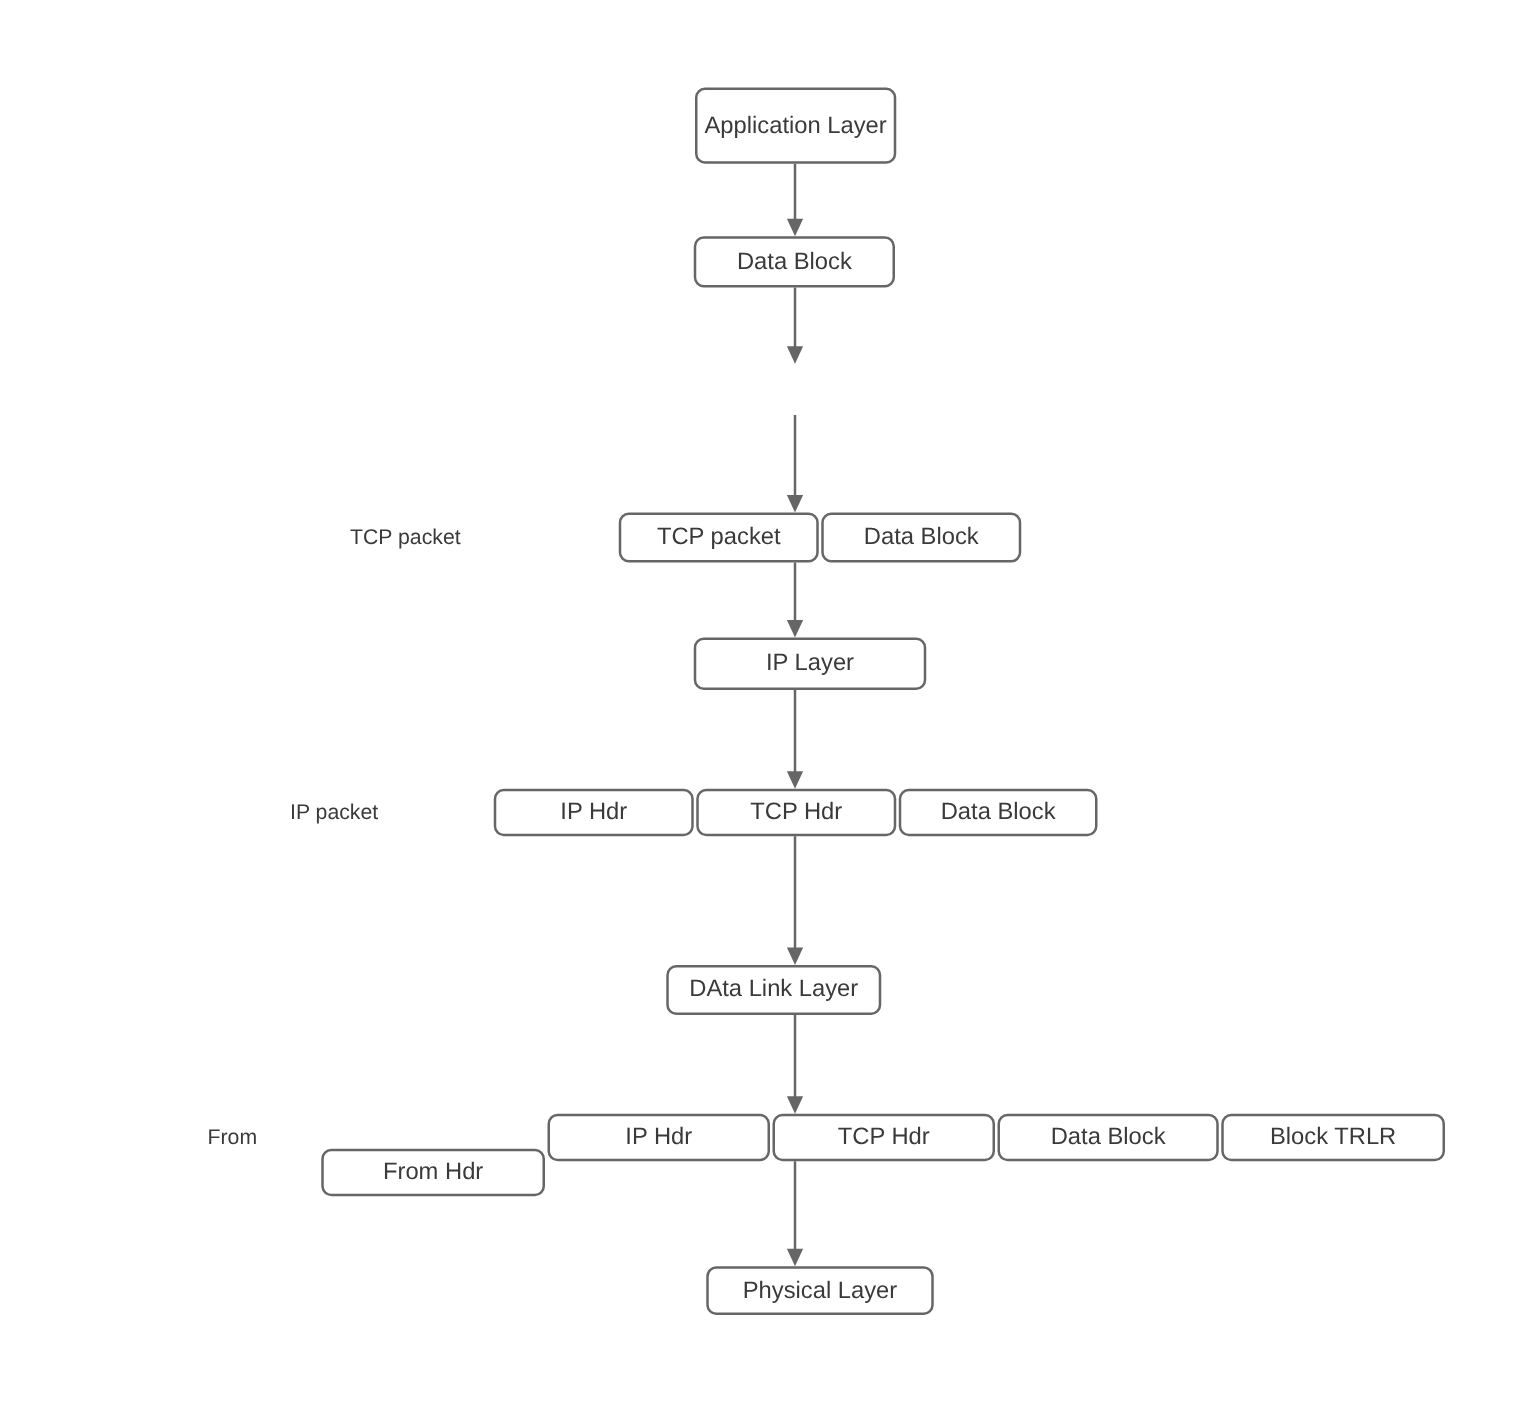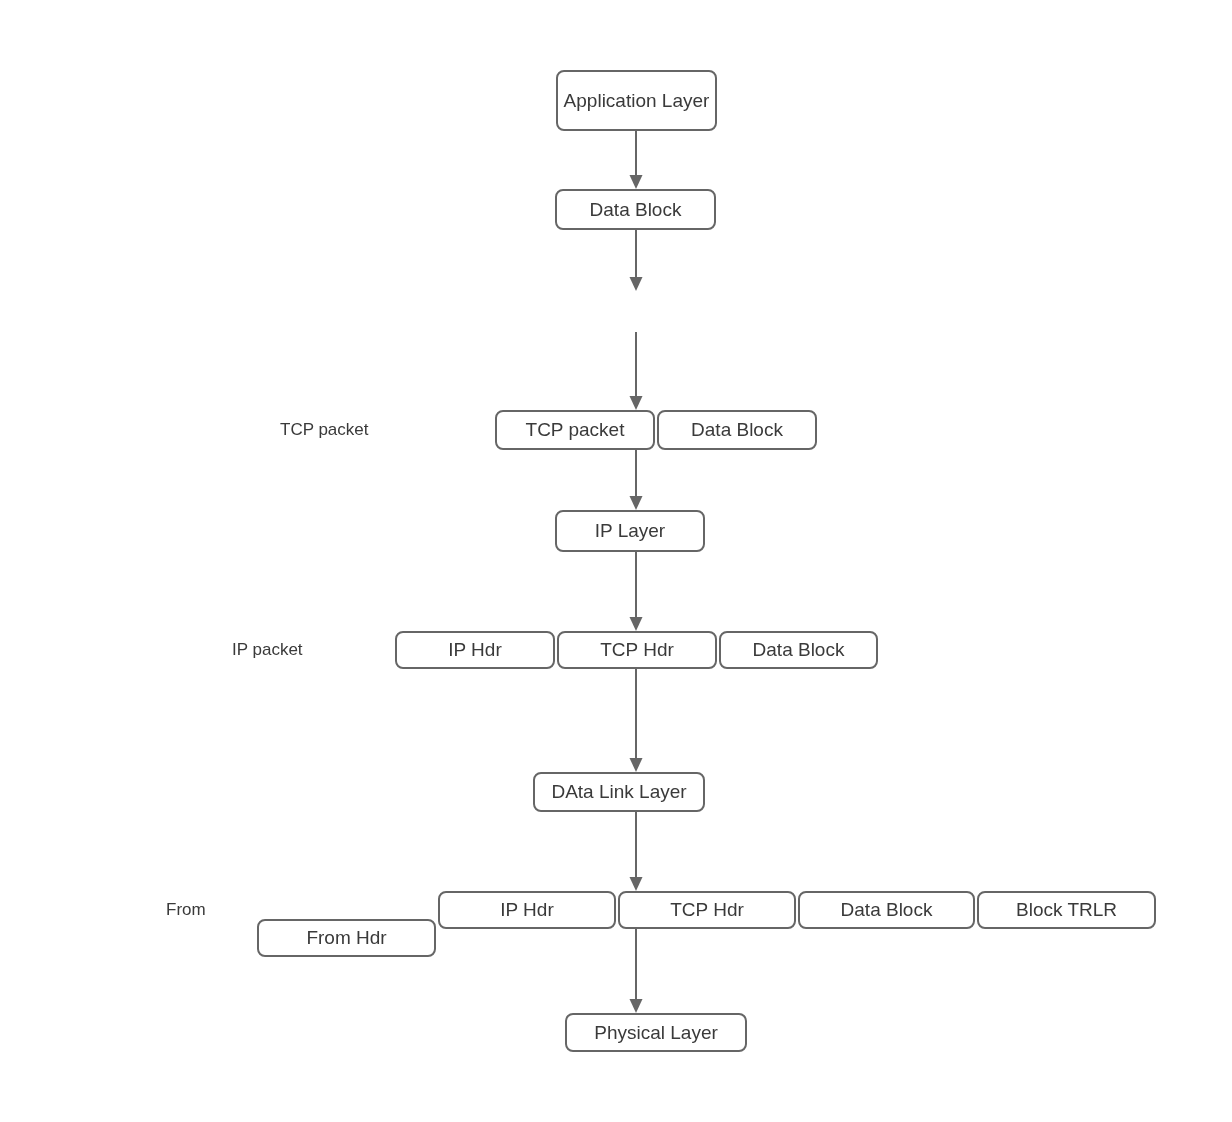--- a/index.html
+++ b/index.html
@@ -90,21 +90,21 @@
 
   <div class="node" style="left:556px; top:70px; width:161px; height:61px;">Application Layer</div>
 
   <div class="node" style="left:555px; top:189px; width:161px; height:41px;">Data Block</div>
 
 
   <div class="row-label" style="left:280px; top:419px;">TCP packet</div>
   <div class="node" style="left:495px; top:410px; width:160px; height:40px;">TCP packet</div>
   <div class="node" style="left:657px; top:410px; width:160px; height:40px;">Data Block</div>
 
-  <div class="node" style="left:555px; top:510px; width:150px; height:42px;">IP Layer</div>
+  <div class="node" style="left:555px; top:510px; width:186px; height:42px;">IP Layer</div>
 
   <div class="row-label" style="left:232px; top:639px;">IP packet</div>
   <div class="node" style="left:395px; top:631px; width:160px; height:38px;">IP Hdr</div>
   <div class="node" style="left:557px; top:631px; width:160px; height:38px;">TCP Hdr</div>
   <div class="node" style="left:719px; top:631px; width:159px; height:38px;">Data Block</div>
 
   <div class="node" style="left:533px; top:772px; width:172px; height:40px;">DAta Link Layer</div>
 
   <div class="row-label" style="left:166px; top:899px;">From</div>
   <div class="node" style="left:257px; top:891px; width:179px; height:38px;margin-top:28px;">From Hdr</div>

